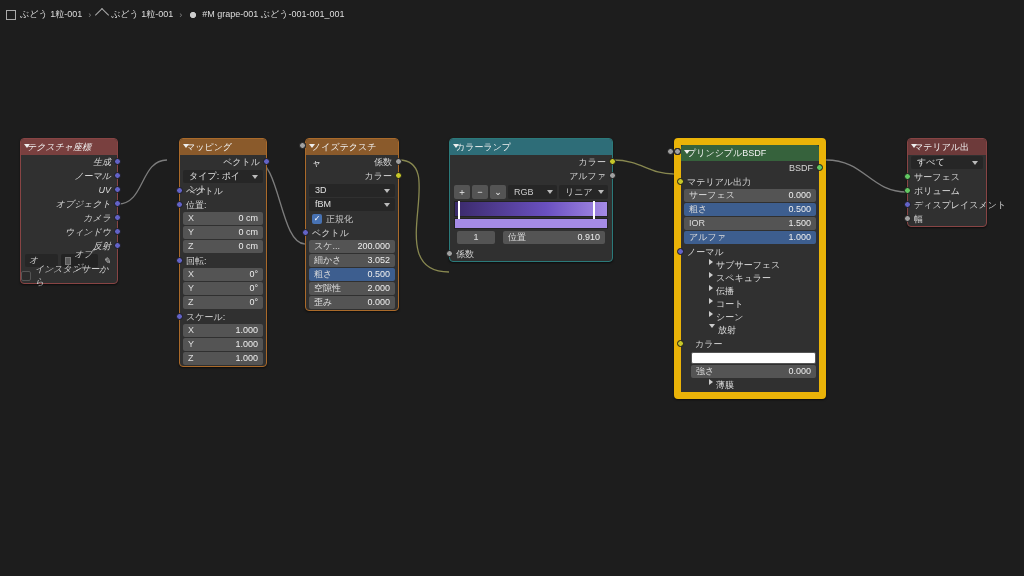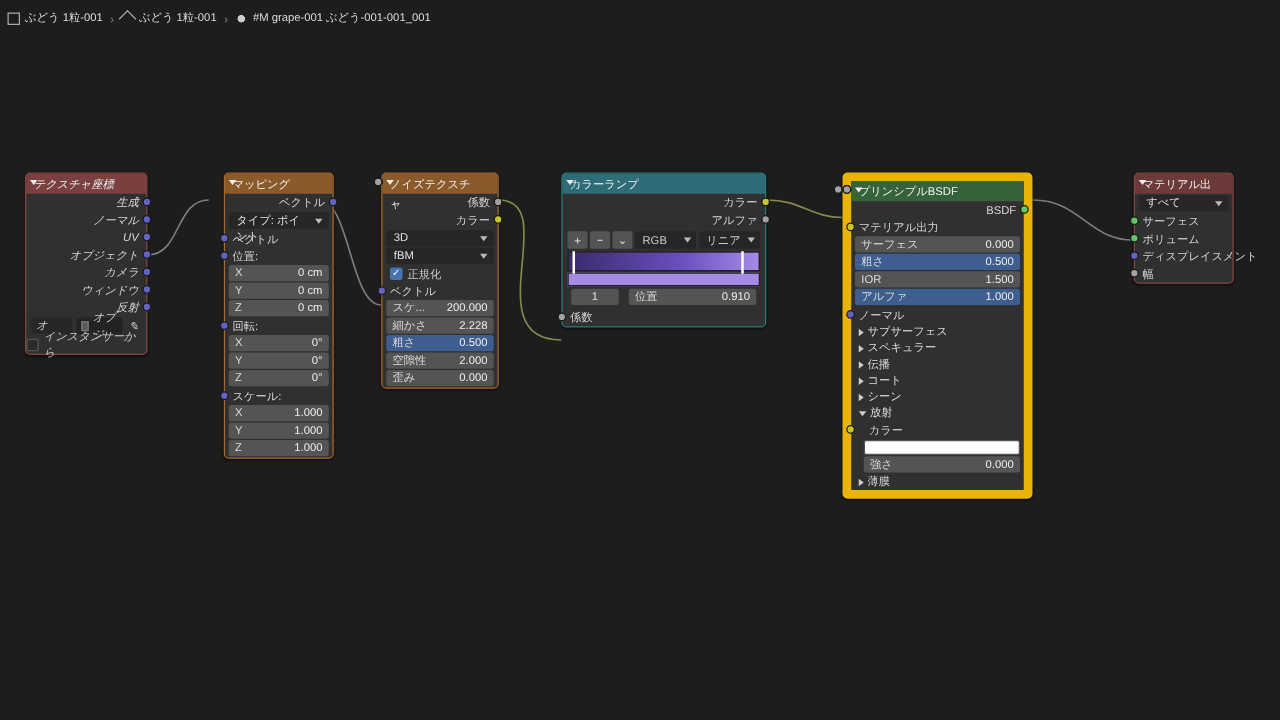--- a/index.html
+++ b/index.html
@@ -37,21 +37,21 @@
   .field { background:#545454; border-radius:2px; height:13px; line-height:13px; display:flex; justify-content:space-between; padding:0 5px; margin:0 3px 1px 3px; color:#e0e0e0; }
   .field.blue { background:#3d5e8f; }
   .field .k { color:#ddd; }
   .field .v { color:#eee; }
   .dropdown { background:#262626; border-radius:2px; height:13px; line-height:13px; padding:0 14px 0 6px; margin:1px 3px; position:relative; color:#e0e0e0; }
   .dropdown::after { content:""; position:absolute; right:5px; top:5px; border-left:3px solid transparent; border-right:3px solid transparent; border-top:4px solid #bbb; }
   .check { display:flex; align-items:center; gap:4px; padding:0 6px; height:14px; }
   .check .box { width:10px; height:10px; background:#4772b3; border-radius:2px; display:flex; align-items:center; justify-content:center; }
   .check .box::after { content:"✓"; color:#fff; font-size:8px; line-height:8px; }
 
-  .expand { display:flex; align-items:center; gap:3px; padding:0 6px; height:13px; color:#ddd; }
+  .expand { display:flex; gap:3px; padding:0 6px; height:13px; color:#ddd;margin-left:22px; }
   .expand::before { content:""; width:0; height:0; border-top:3px solid transparent; border-bottom:3px solid transparent; border-left:4px solid #ccc; }
   .expand.open::before { border-left:3px solid transparent; border-right:3px solid transparent; border-top:4px solid #ccc; border-bottom:none; }
 
   .socket { position:absolute; width:7px; height:7px; border-radius:50%; border:1px solid #1a1a1a; }
   .sock-vec { background:#6363C7; }
   .sock-col { background:#C7C729; }
   .sock-val { background:#A1A1A1; }
   .sock-sh  { background:#63C763; }
   .sock-in  { left:-4px; }
   .sock-out { right:-4px; }
@@ -239,21 +239,21 @@
         <span class="lbl">ベクトル</span>
       </div>
     <div class="field">
         <span class="socket sock-val sock-in" style="top:3px;left:-7px"></span>
         <span class="k">スケ...</span>
         <span class="v">200.000</span>
       </div>
     <div class="field">
         <span class="socket sock-val sock-in" style="top:3px;left:-7px"></span>
         <span class="k">細かさ</span>
-        <span class="v">2.228</span>
+        <span class="v">3.052</span>
       </div>
     <div class="field blue">
         <span class="socket sock-val sock-in" style="top:3px;left:-7px"></span>
         <span class="k">粗さ</span>
         <span class="v">0.500</span>
       </div>
     <div class="field">
         <span class="socket sock-val sock-in" style="top:3px;left:-7px"></span>
         <span class="k">空隙性</span>
         <span class="v">2.000</span>

